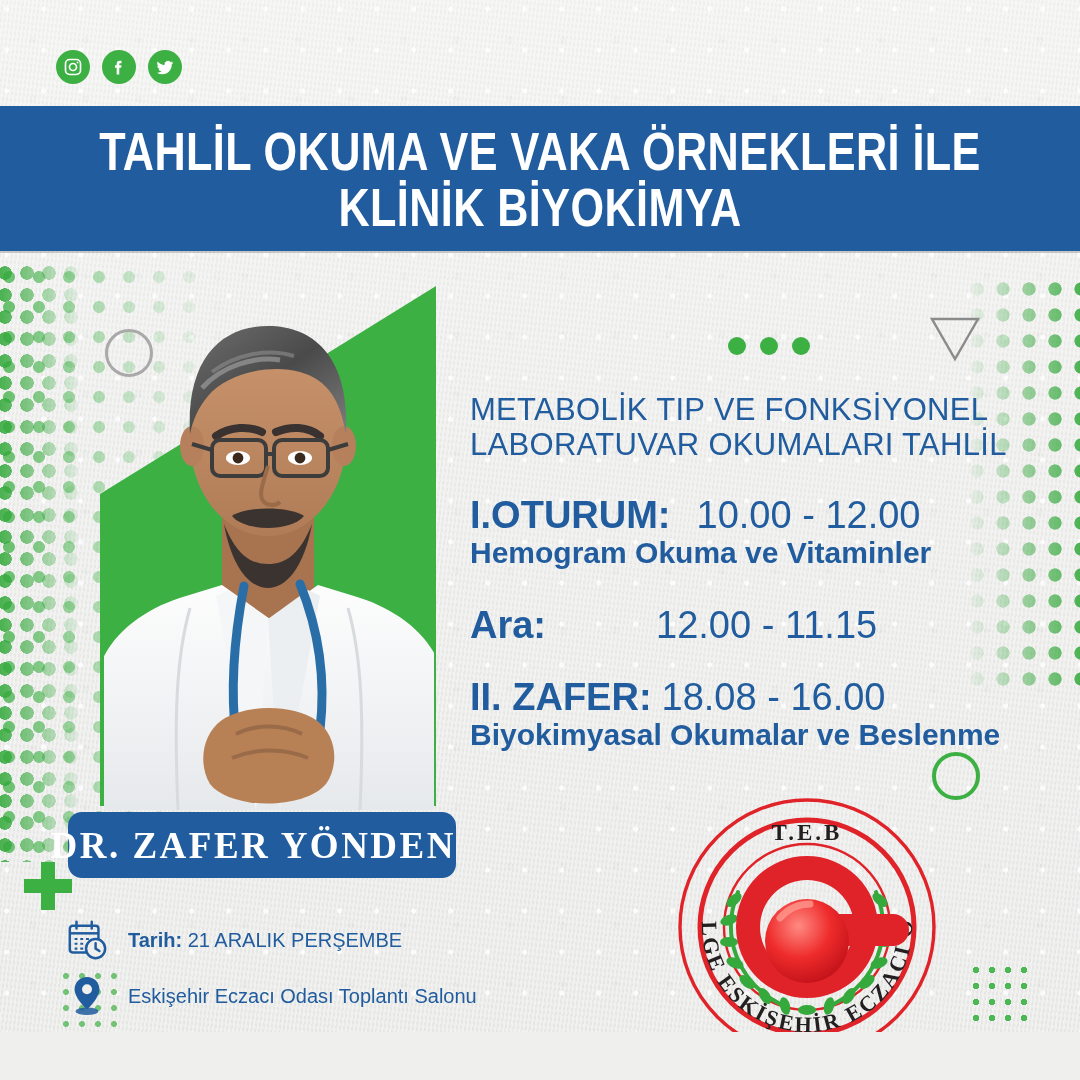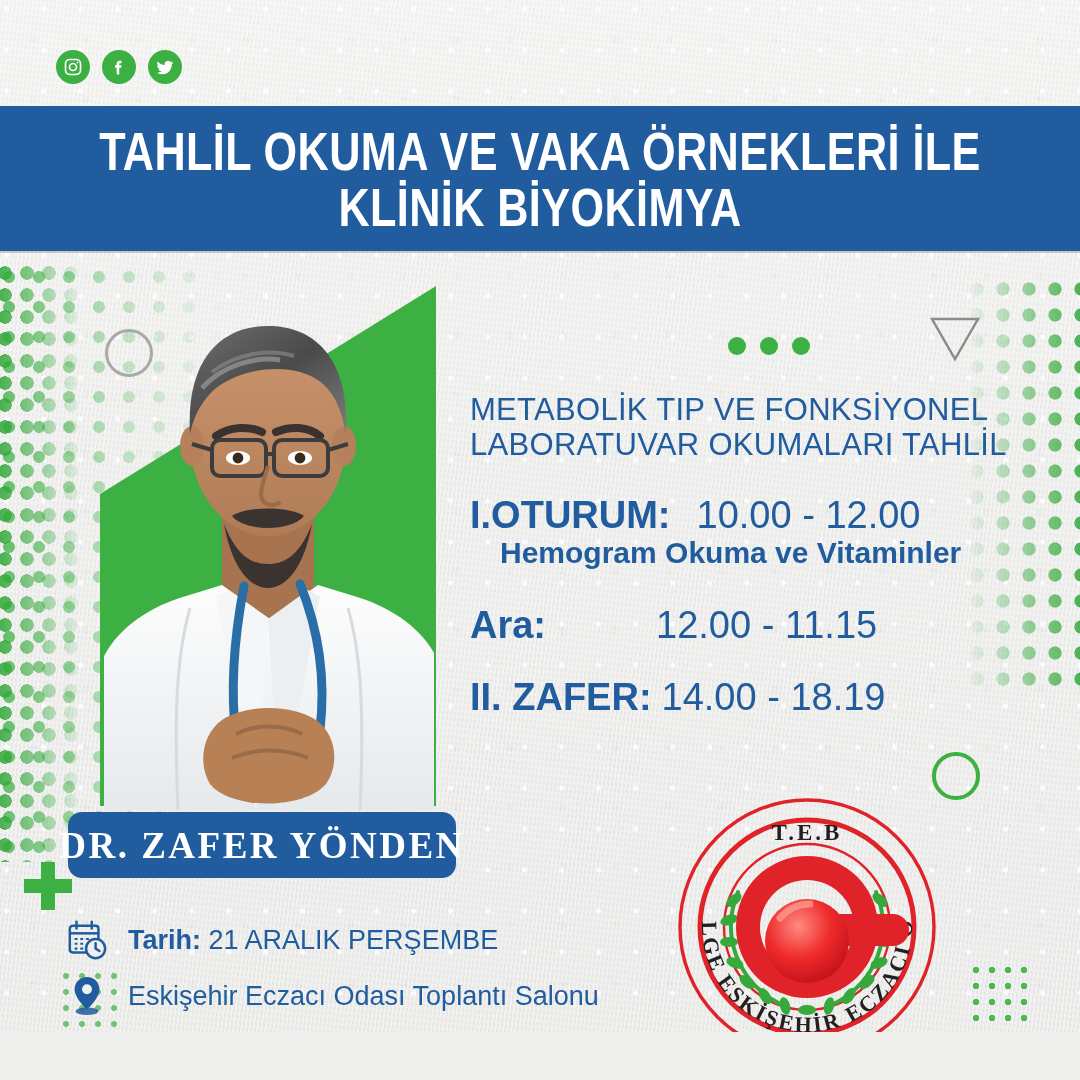--- a/index.html
+++ b/index.html
@@ -113,43 +113,43 @@
   .plus:before{left:17px;top:0;width:14px;height:48px;}
   .plus:after{left:0;top:17px;width:48px;height:14px;}
 
   .three-dots{position:absolute;left:728px;top:337px;display:flex;gap:14px;}
   .three-dots i{width:18px;height:18px;border-radius:50%;background:#3cb043;display:block}
 
   
   .badge{
     position:absolute;left:68px;top:812px;width:388px;height:66px;
     background:#205c9e;border-radius:14px;
-    display:flex;align-items:center;justify-content:center;
+    display:flex;align-items:center;justify-content:flex-end;
   }
   .badge span{
     color:#fff;font-family:"Liberation Serif", serif;font-weight:700;
     font-size:37px;letter-spacing:2.5px;white-space:nowrap;
   }
 
   
   .program{position:absolute;left:470px;top:392px;width:600px;color:#205c9e;}
   .prog-title{
     font-weight:400;font-size:31px;line-height:35px;letter-spacing:.3px;
   }
   .block{margin-top:34px;}
   .row{font-size:38px;line-height:38px;white-space:nowrap;}
   .row b{font-weight:700}
   .row .t{font-weight:400}
-  .sub{font-weight:700;font-size:30px;line-height:38px;margin-left:30px;}
+  .sub{font-weight:700;font-size:30px;line-height:38px;}
   .gap{display:inline-block;width:26px}
 
   
   .info{position:absolute;left:64px;top:912px;width:620px;color:#205c9e;}
   .inforow{display:flex;align-items:center;gap:18px;height:56px;}
-  .inforow .txt{font-size:27px;}
+  .inforow .txt{font-size:20px;}
   .inforow .txt b{font-weight:700}
   .ic{width:46px;height:46px;flex:0 0 46px;display:flex;align-items:center;justify-content:center;}
 
   
   .logo{position:absolute;left:676px;top:796px;width:262px;height:262px;}
 </style>
 </head>
 <body>
 
 <div id="poster">
@@ -291,22 +291,23 @@
     </div>
 
     <div class="block">
       <div class="row">
         <b>Ara:</b><span class="gap" style="width:110px"></span><span class="t">12.00 - 11.15</span>
       </div>
     </div>
 
     <div class="block">
       <div class="row">
-        <b>II. ZAFER:</b><span class="gap" style="width:10px"></span><span class="t">14.00 - 18.19</span>
+        <b>II. ZAFER:</b><span class="gap" style="width:10px"></span><span class="t">18.08 - 16.00</span>
       </div>
+      <div class="sub">Biyokimyasal Okumalar ve Beslenme</div>
     </div>
   </div>
 
   <div class="dots-grid-pin"></div>
   <div class="info">
     <div class="inforow">
       <span class="ic">
         <svg width="42" height="42" viewBox="0 0 44 44" fill="none" stroke="#205c9e" stroke-width="2.6">
           <rect x="4" y="7" width="30" height="28" rx="3"></rect>
           <path d="M4 15 H34" stroke-width="2.6"></path>

